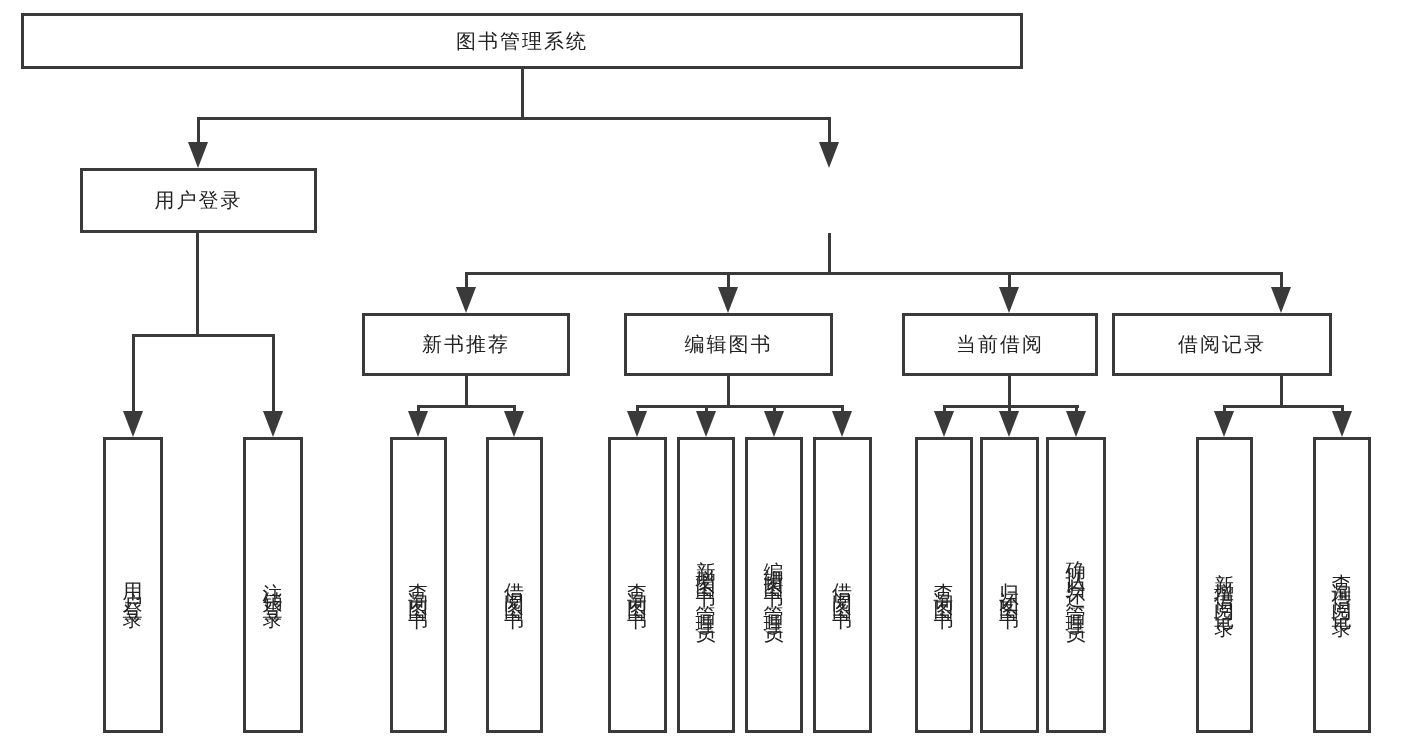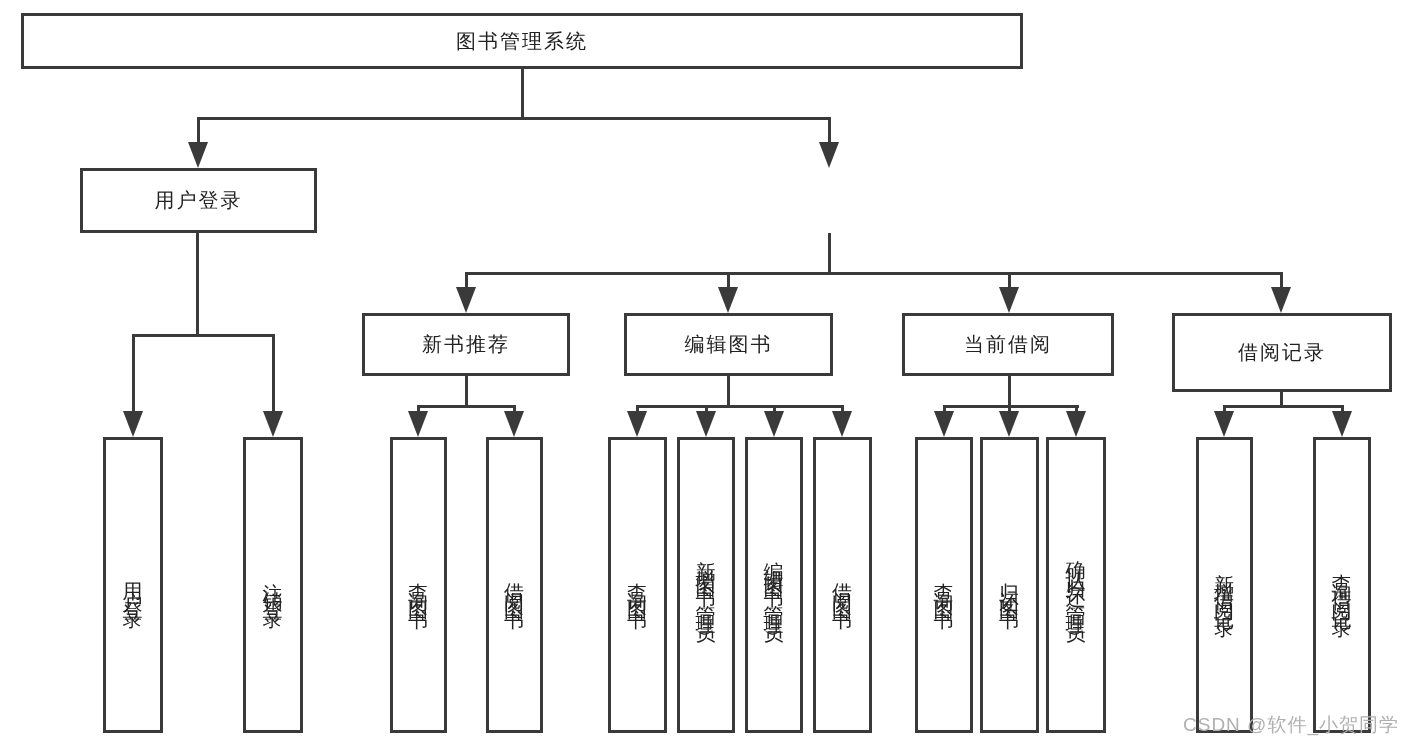--- a/index.html
+++ b/index.html
@@ -111,24 +111,24 @@
   <div class="hbox" style="left:80px;top:168px;width:237px;height:65px">
     <span>用户登录</span>
   </div>
 
   <div class="hbox" style="left:362px;top:313px;width:208px;height:63px">
     <span>新书推荐</span>
   </div>
   <div class="hbox" style="left:624px;top:313px;width:209px;height:63px">
     <span>编辑图书</span>
   </div>
-  <div class="hbox" style="left:902px;top:313px;width:212px;height:63px">
+  <div class="hbox" style="left:902px;top:313px;width:196px;height:63px">
     <span>当前借阅</span>
   </div>
-  <div class="hbox" style="left:1172px;top:313px;width:220px;height:79px">
+  <div class="hbox" style="left:1112px;top:313px;width:220px;height:63px">
     <span>借阅记录</span>
   </div>
 
   <div class="vbox" style="left:103px;width:60px">
     <span>用户登录</span>
   </div>
   <div class="vbox" style="left:243px;width:60px">
     <span>注销登录</span>
   </div>
 
@@ -162,15 +162,14 @@
     <span>确认归还（管理员）</span>
   </div>
 
   <div class="vbox" style="left:1196px;width:57px">
     <span>新增借阅记录</span>
   </div>
   <div class="vbox" style="left:1313px;width:58px">
     <span>查询借阅记录</span>
   </div>
 
-  <div class="watermark">CSDN @软件_小贺同学</div>
 
 </div>
 
 </body></html>

